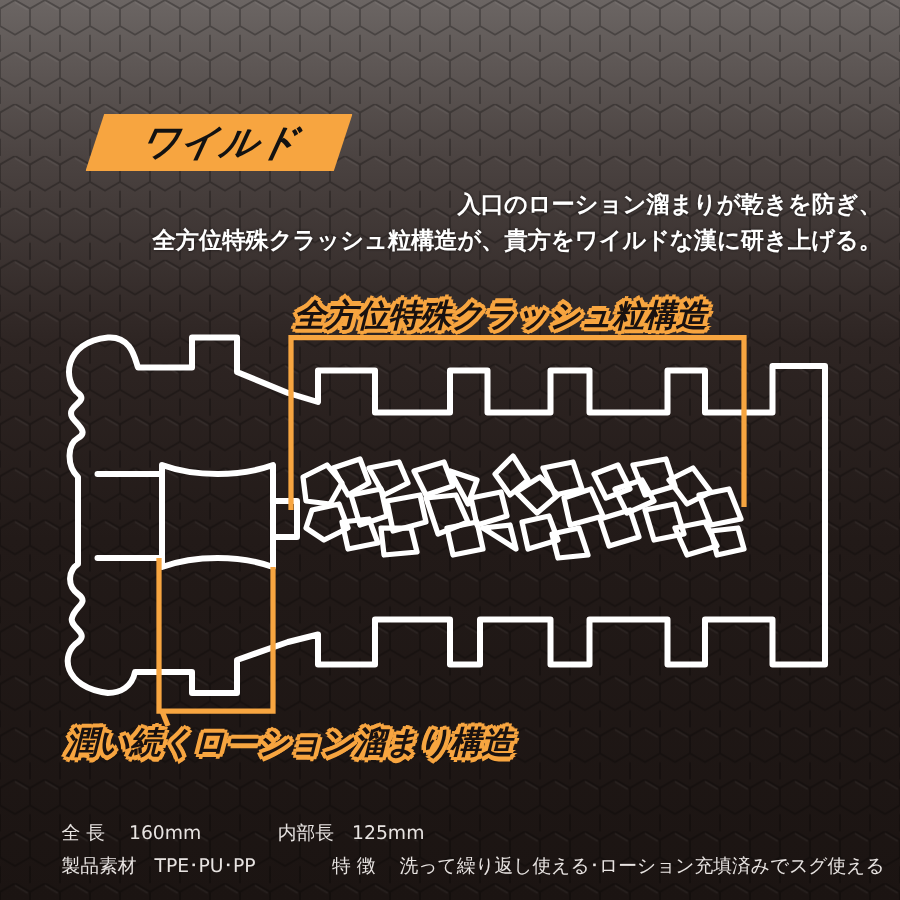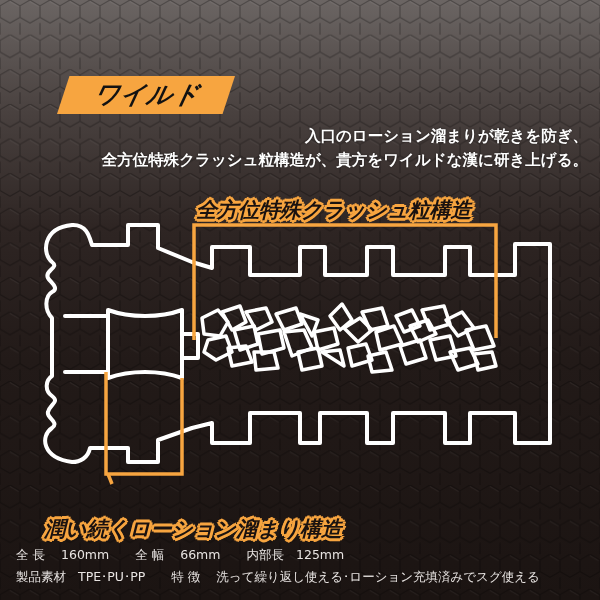--- a/index.html
+++ b/index.html
@@ -33,28 +33,28 @@
       position: absolute; font-weight: bold; color: #1a1210;
       white-space: nowrap; letter-spacing: 0px;
       -webkit-text-stroke: 0px;
       text-shadow:
         2px 0 0 #f7a540, -2px 0 0 #f7a540, 0 2px 0 #f7a540, 0 -2px 0 #f7a540,
         2px 2px 0 #f7a540, -2px -2px 0 #f7a540, 2px -2px 0 #f7a540, -2px 2px 0 #f7a540,
         3px 0 0 #f7a540, -3px 0 0 #f7a540, 0 3px 0 #f7a540, 0 -3px 0 #f7a540;
       font-style: italic;
     }
     .callout-top { left: 196px; top: 196px; font-size: 21px; line-height: 28px; }
-    .callout-bottom { left: 44px; top: 481px; font-size: 21px; line-height: 28px; margin-top: 34px; }
+    .callout-bottom { left: 44px; top: 481px; font-size: 21px; line-height: 28px; }
     .specs {
       position: absolute; left: 16px; top: 544px; width: 580px;
       color: #e8e4e2; font-size: 12.5px; line-height: 22px; white-space: nowrap;
     }
     .spec-row { display: flex; height: 22px; }
     .spec-item { display: inline-flex; margin-right: 26px; }
-    .spec-label { margin-right: 12px; letter-spacing: 4px; }
+    .spec-label { margin-right: 12px; letter-spacing: 4px; margin-left: 25px; }
     .spec-label.tight { letter-spacing: 0; }
     .spec-value { }
   </style>
 </head>
 <body>
 
 <svg class="hexbg" viewBox="0 0 600 600" xmlns="http://www.w3.org/2000/svg">
   <defs>
     <pattern id="hex" width="20" height="34.64" patternUnits="userSpaceOnUse">
       <path d="M10 0 L20 5.77 L20 17.32 L10 23.09 L0 17.32 L0 5.77 Z M0 23.09 L0 34.64 M20 23.09 L20 34.64" fill="none" stroke="rgba(0,0,0,0.28)" stroke-width="1.2"></path>
@@ -144,24 +144,20 @@
 <div class="callout callout-top">全方位特殊クラッシュ粒構造</div>
 <div class="callout callout-bottom">潤い続くローション溜まり構造</div>
 
 <div class="specs">
   <div class="spec-row">
     <span class="spec-item">
       <span class="spec-label">全長</span>
       <span class="spec-value">160mm</span>
     </span>
     <span class="spec-item">
-      <span class="spec-label">全幅</span>
-      <span class="spec-value">66mm</span>
-    </span>
-    <span class="spec-item">
       <span class="spec-label tight">内部長</span>
       <span class="spec-value">125mm</span>
     </span>
   </div>
   <div class="spec-row">
     <span class="spec-item">
       <span class="spec-label tight">製品素材</span>
       <span class="spec-value">TPE･PU･PP</span>
     </span>
     <span class="spec-item">

